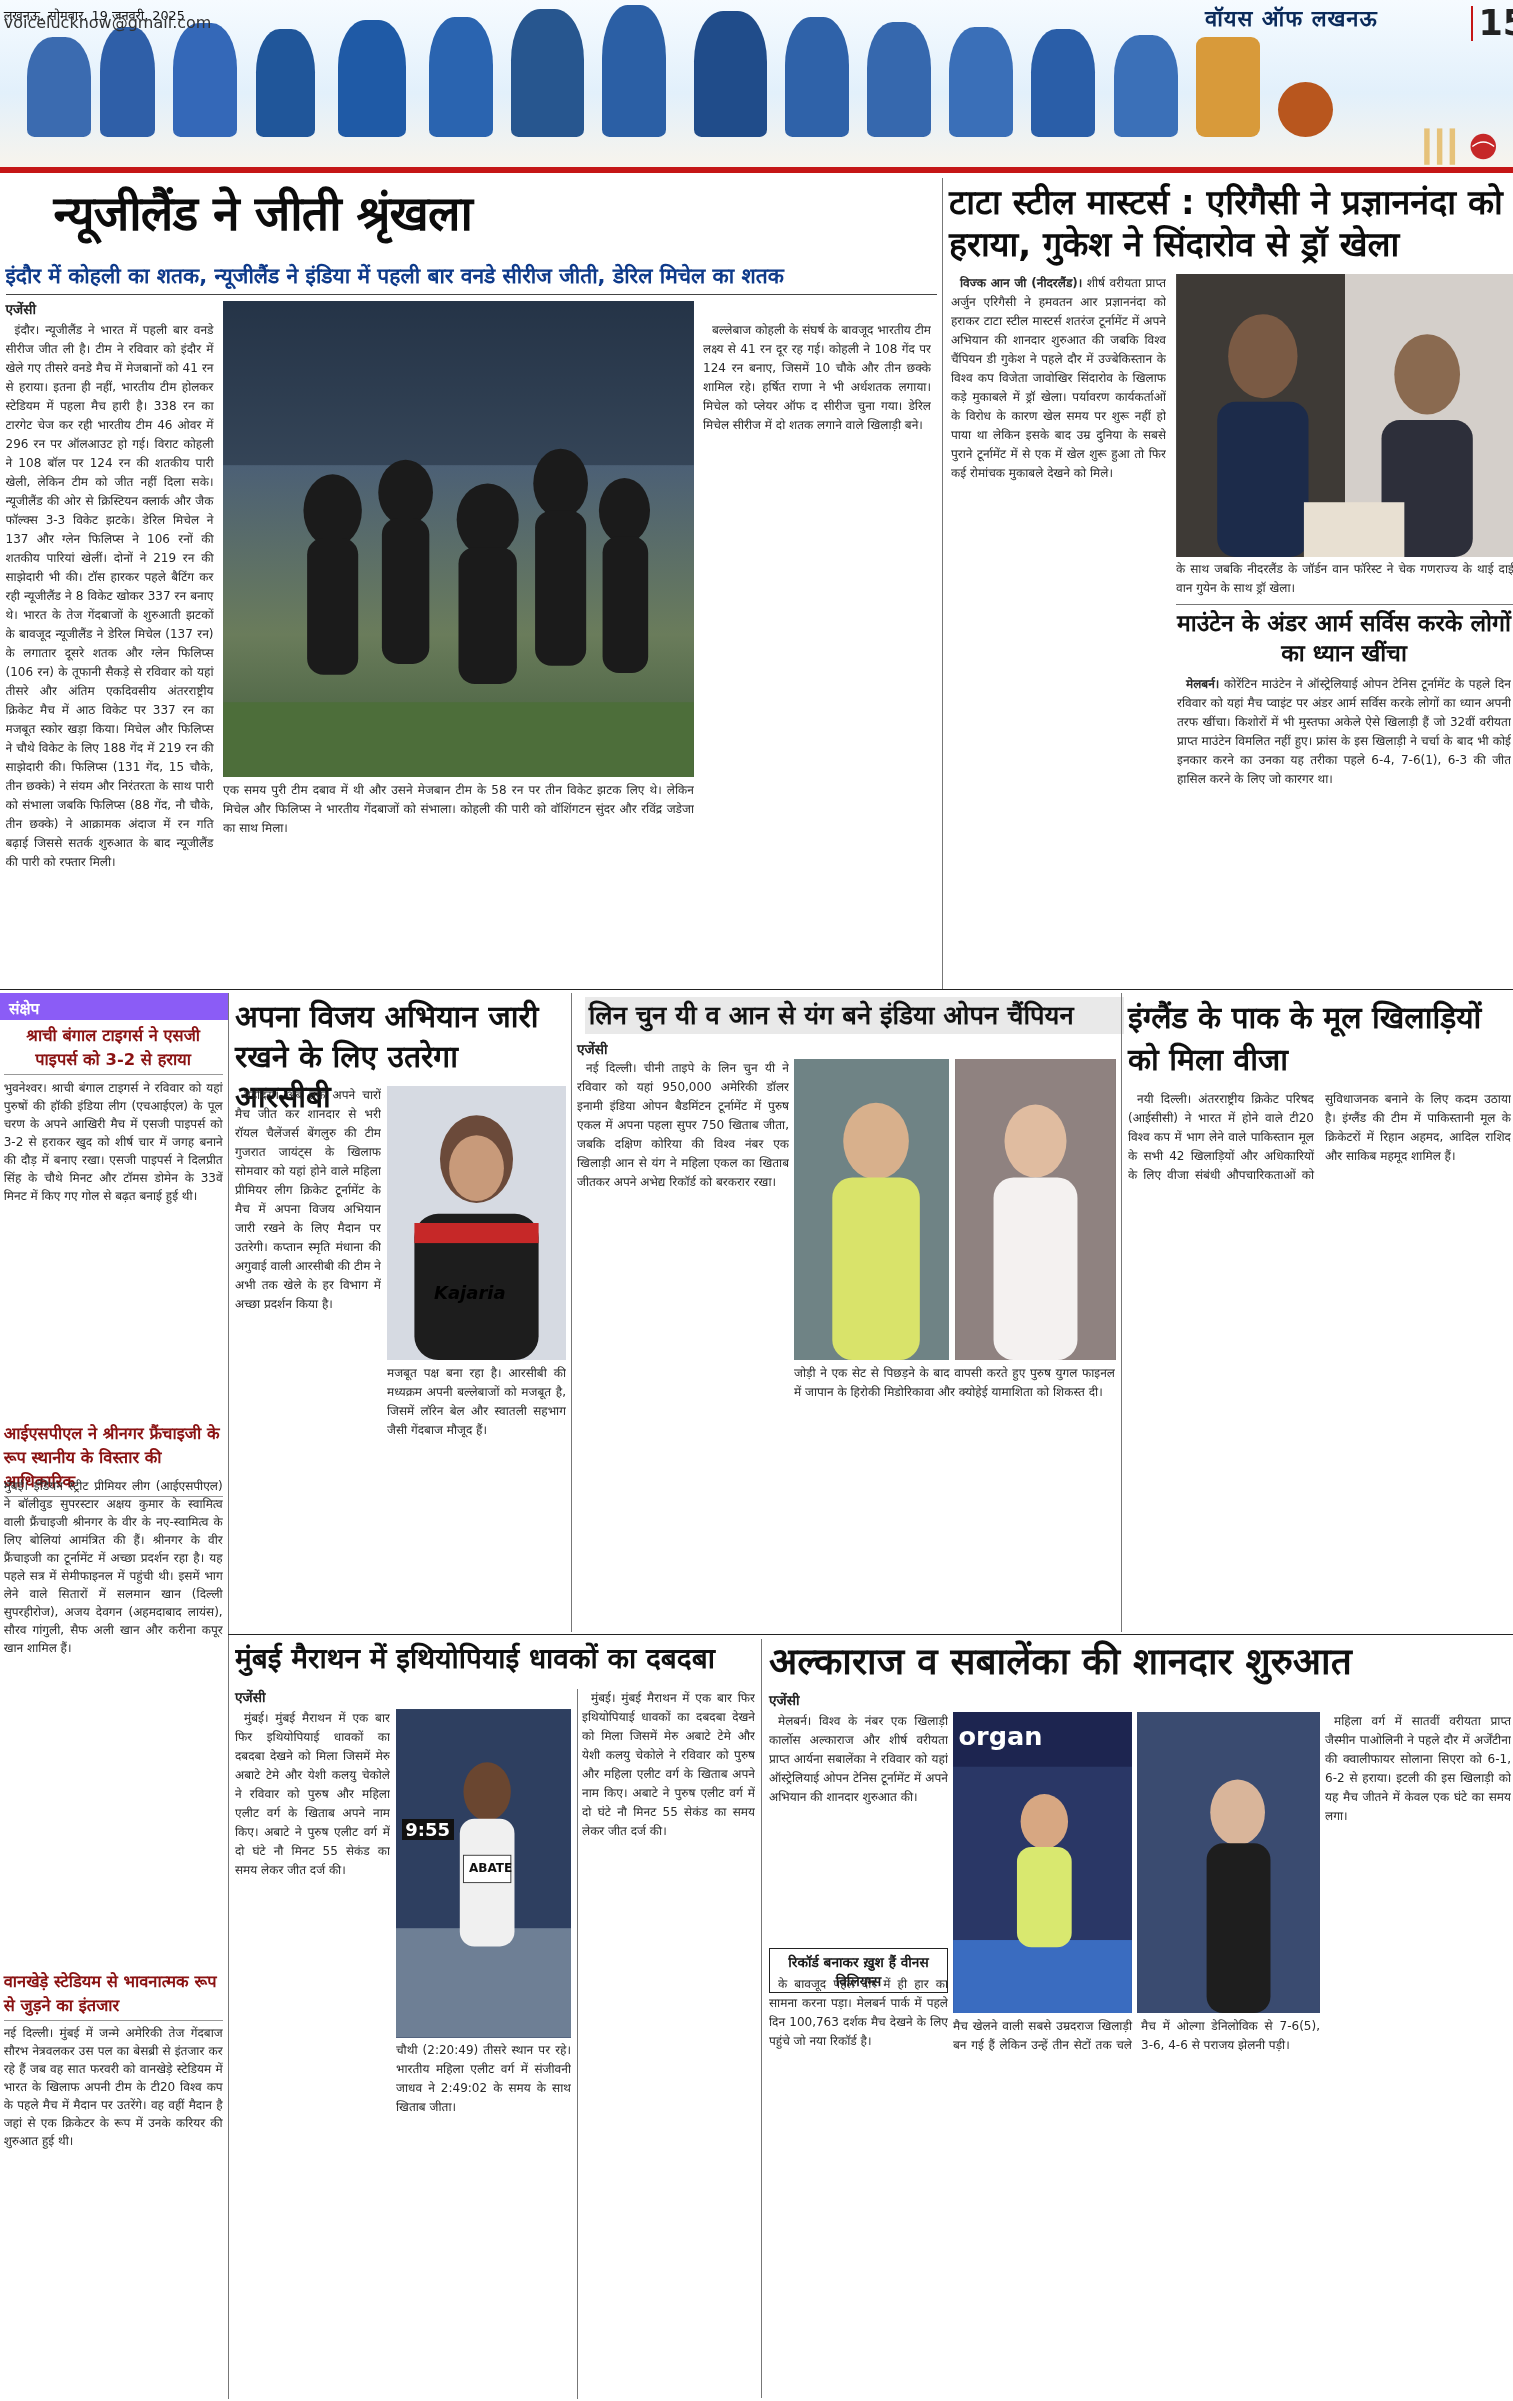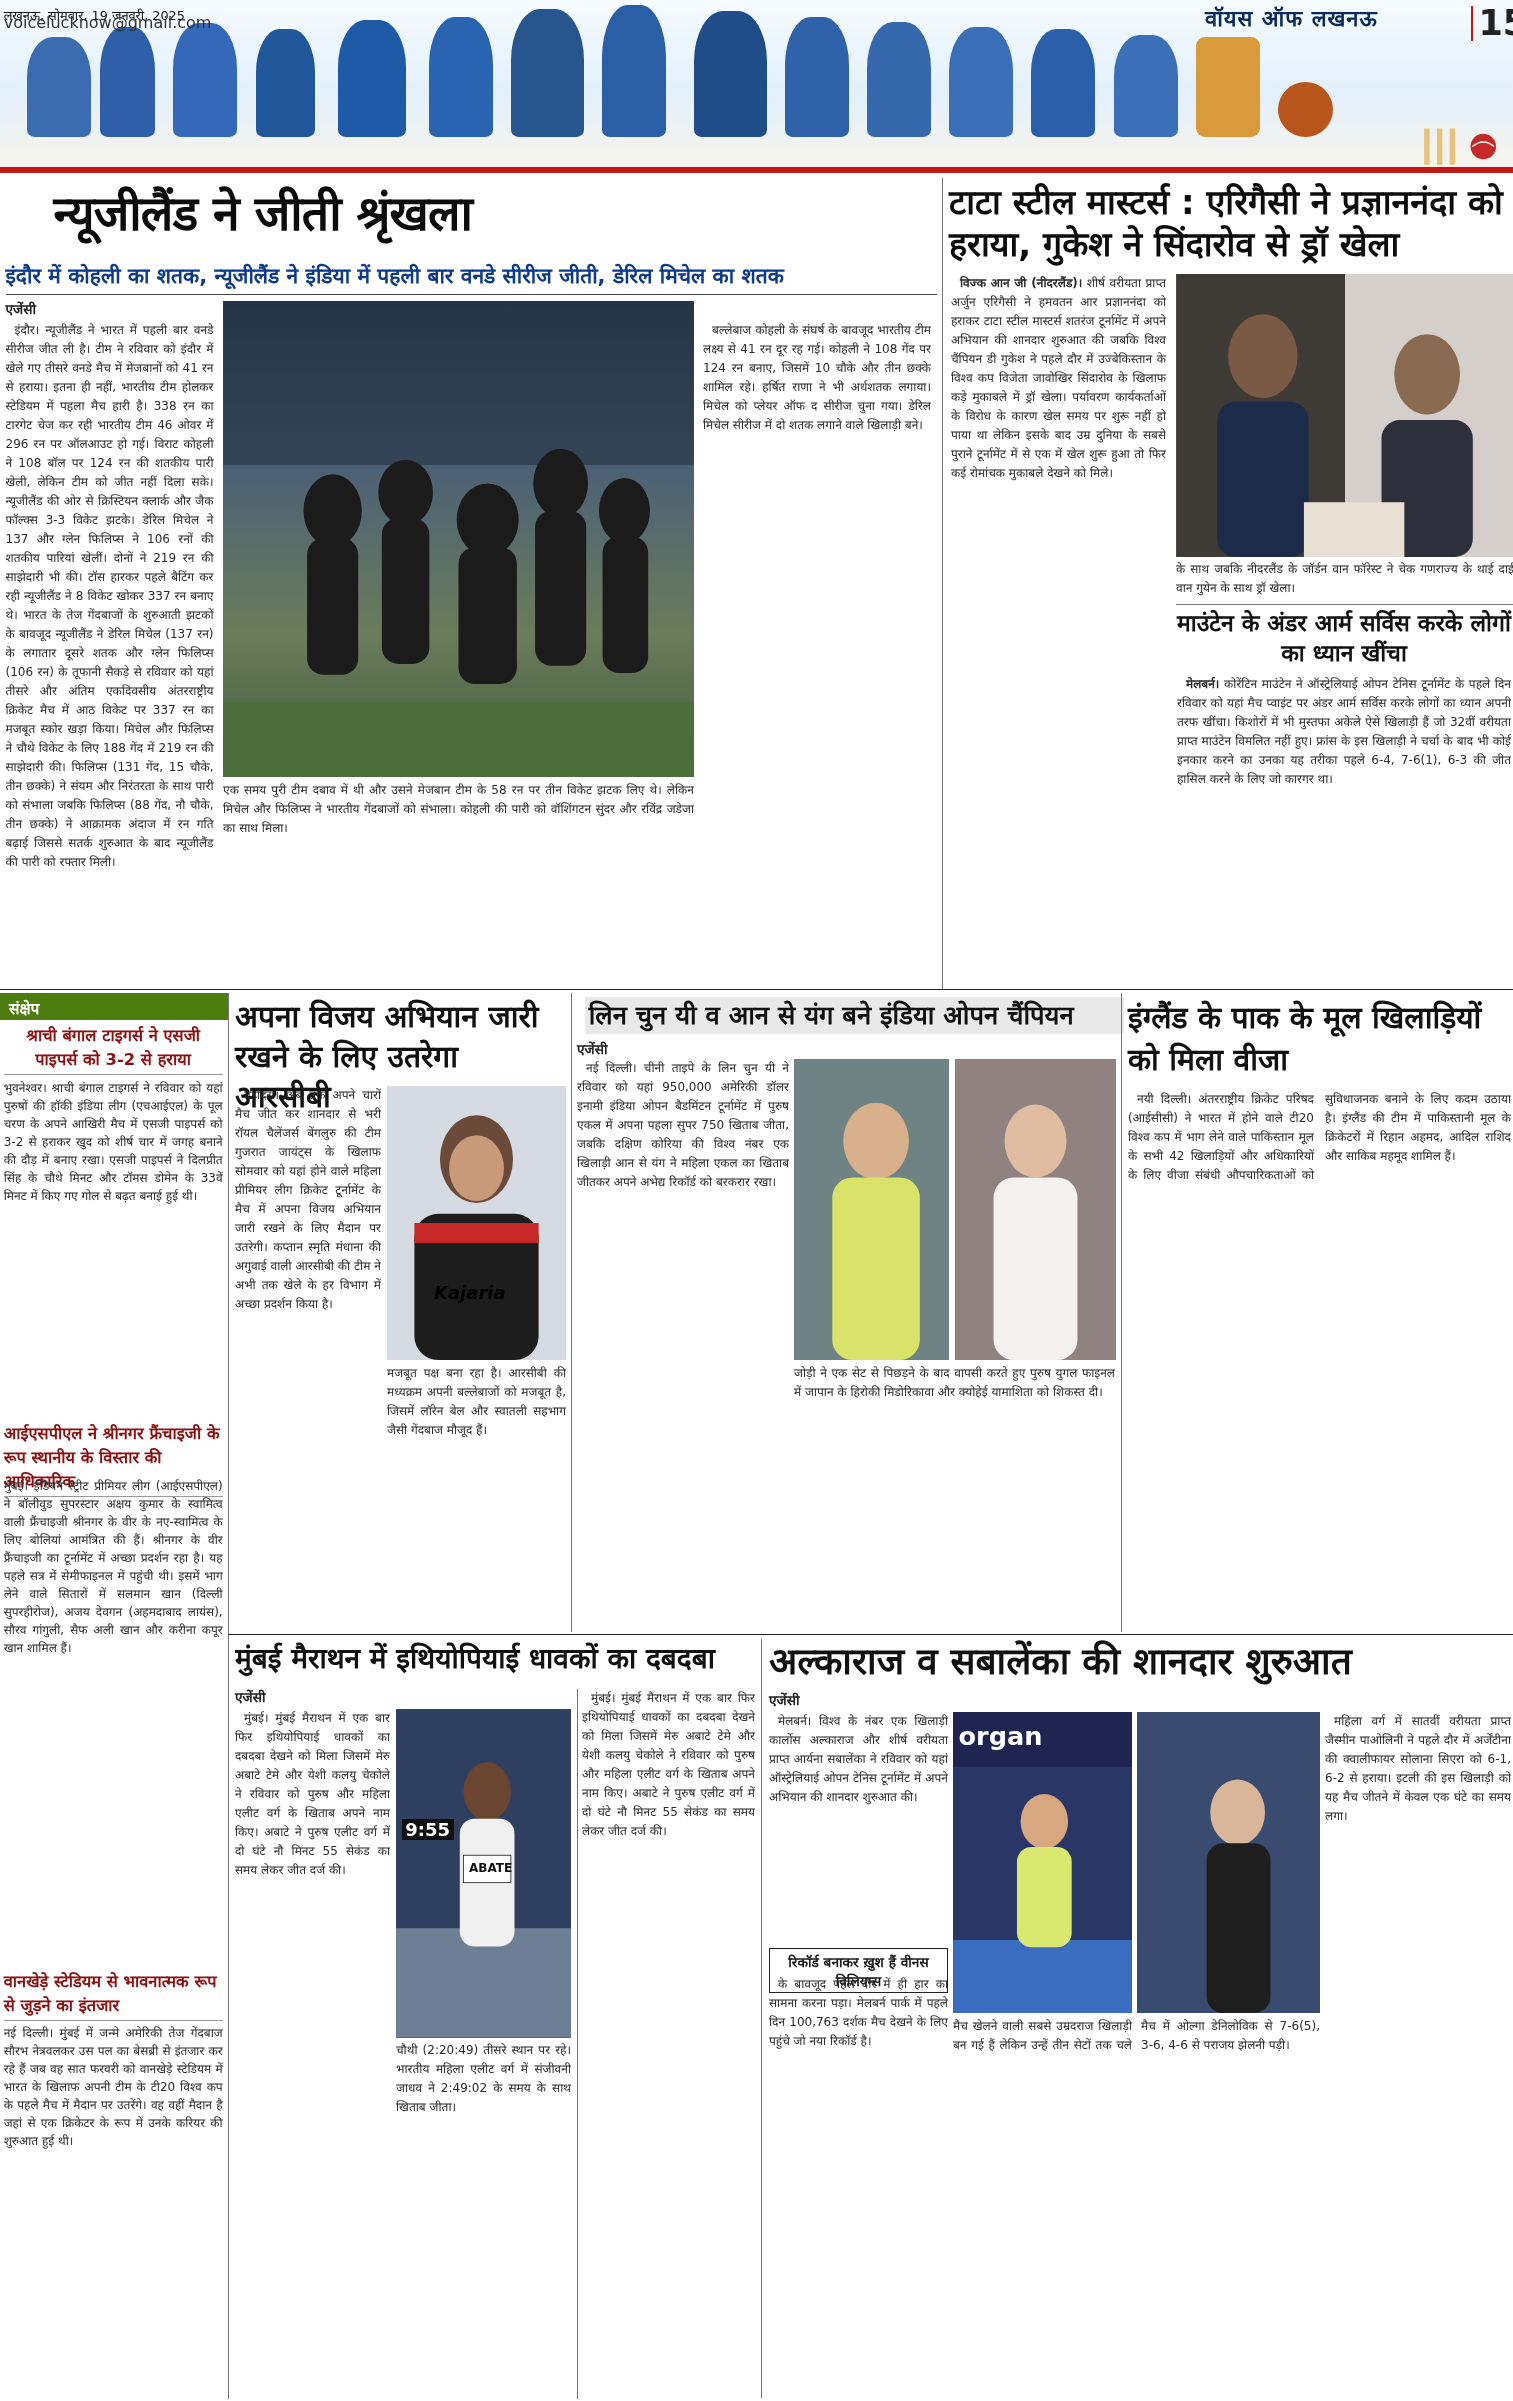--- a/index.html
+++ b/index.html
@@ -28,21 +28,21 @@
   .thin-rule { background: #444; height: 0.9px; }
 
   .byline { font-size: 13.7px; font-weight: bold; color: #222; }
   .col { font-size: 12px; line-height: 19px; color: #2a2a2a; text-align: justify; overflow: hidden; hyphens: auto; }
   .col p { margin-bottom: 0; text-indent: 9px; }
 
   .photo { overflow: hidden; }
   .caption { font-size: 12px; line-height: 19px; text-align: justify; color: #2a2a2a; overflow: hidden; }
 
   
-  .sankshep-tab { left: 0; top: 993px; width: 228px; height: 27px; background: #4d7c0f; color: #fff; font-size: 15.5px; font-weight: bold; padding: 3.7px 9px; }
+  .sankshep-tab { left: 0; top: 993px; width: 228px; height: 27px; background: #8b5cf6; color: #fff; font-size: 15.5px; font-weight: bold; padding: 3.7px 9px; }
   .side-hl { font-size: 16.4px; font-weight: bold; line-height: 24px; color: #8a1212; border-bottom: 0.9px solid #999; padding-bottom: 1.8px; }
   .side-text { font-size: 12px; line-height: 18px; text-align: justify; color: #2a2a2a; overflow: hidden; }
 
   
   .sec-hl { font-weight: bold; color: #111; }
   .box-hl { background: #e9e9e9; }
 
   .vrule { width: 0.9px; background: #777; }
   .hrule { height: 0.9px; background: #777; }
 
@@ -233,21 +233,21 @@
 <div class="abs sec-hl" style="left:769px;top:1639px;width:745px;font-size:37px;line-height:46px;white-space:nowrap;overflow:hidden;">अल्काराज व सबालेंका की शानदार शुरुआत</div>
 <div class="abs byline" style="left:769px;top:1690px;">एजेंसी</div>
 <div class="abs col" style="left:769px;top:1712px;width:179px;height:228px;">
     <p>मेलबर्न। विश्व के नंबर एक खिलाड़ी कार्लोस अल्काराज और शीर्ष वरीयता प्राप्त आर्यना सबालेंका ने रविवार को यहां ऑस्ट्रेलियाई ओपन टेनिस टूर्नामेंट में अपने अभियान की शानदार शुरुआत की।</p>
   </div>
 <div class="abs tiny-hl-box" style="left:769px;top:1948px;width:179px;">रिकॉर्ड बनाकर ख़ुश हैं वीनस विलियम्स</div>
 <div class="abs col" style="left:769px;top:1975px;width:179px;height:418px;">
     <p>के बावजूद पहले दौर में ही हार का सामना करना पड़ा। मेलबर्न पार्क में पहले दिन 100,763 दर्शक मैच देखने के लिए पहुंचे जो नया रिकॉर्ड है।</p>
   </div>
 
-<div class="abs photo" style="left:953px;top:1712px;width:179px;height:301px;background:#be185d;">
+<div class="abs photo" style="left:953px;top:1712px;width:179px;height:301px;background:#0c4a6e;">
   <svg width="179" height="301" viewBox="0 0 196 330">
     <rect width="196" height="330" fill="#2a3766"></rect>
     <rect x="0" y="0" width="196" height="60" fill="#1d2550"></rect>
     <rect x="0" y="250" width="196" height="80" fill="#3a6cc0"></rect>
     <ellipse cx="100" cy="120" rx="26" ry="30" fill="#d7a782"></ellipse>
     <rect x="70" y="148" width="60" height="110" rx="16" fill="#d9e86f"></rect>
   </svg>
   <div class="abs" style="left:5.5px;top:9px;font-size:25.6px;font-weight:bold;color:#fff;">organ</div>
 </div>
 <div class="abs photo" style="left:1137px;top:1712px;width:183px;height:301px;background:#3d4a6a;">

